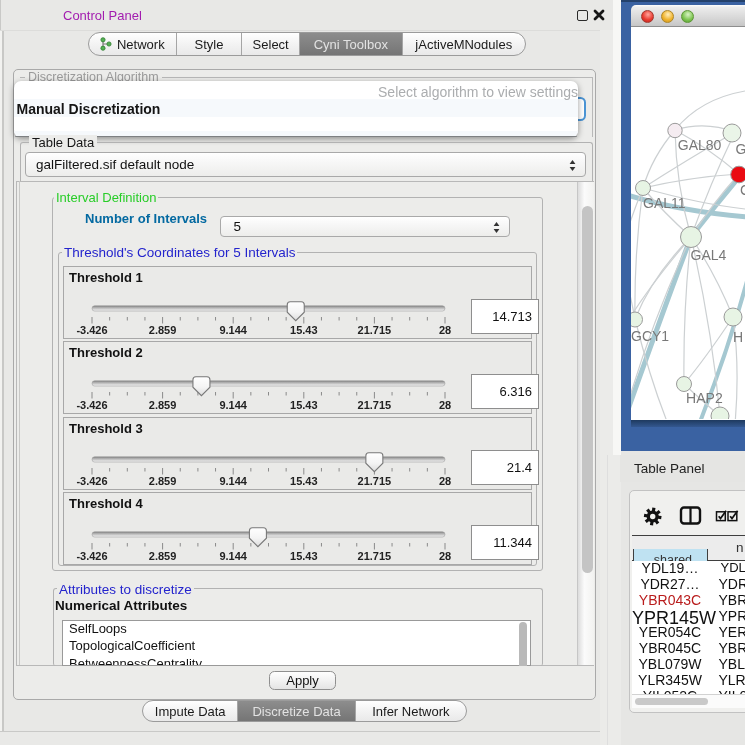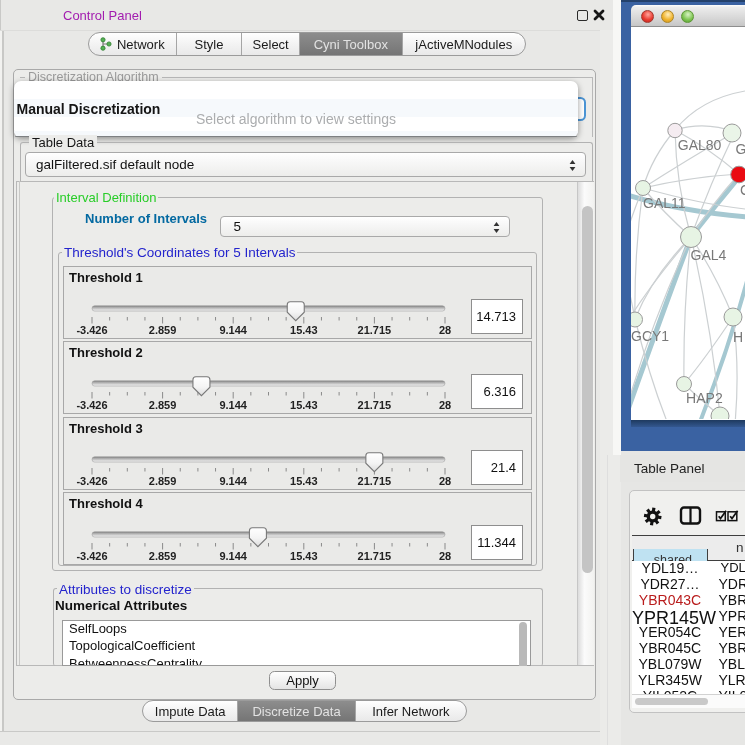--- a/index.html
+++ b/index.html
@@ -30,28 +30,28 @@
 .glabel { position:absolute; font-size:12px; background:transparent; }
 .hline { position:absolute; height:1px; background:#b8b8b8; }
 .vline { position:absolute; width:1px; background:#b8b8b8; }
 
 .combo { position:absolute; background:linear-gradient(#ffffff,#f7f7f7 40%,#ededeb); border:1px solid #a9a9a9; border-radius:4px; font-size:13.5px; color:#111; }
 .combo .ct { position:absolute; left:7px; top:48%; transform:translateY(-50%); }
 .arr2 { position:absolute; width:9px; }
 
 
 #popup { position:absolute; left:14px; top:81px; width:564px; height:56px; background:#ffffff; border-radius:7px; box-shadow:0 2px 6px rgba(0,0,0,0.4); }
-#popup .r1 { position:absolute; left:0; top:2.5px; width:100%; text-align:center; font-size:14px; color:#abadaf;margin-top:27px; }
+#popup .r1 { position:absolute; left:0; top:2.5px; width:100%; text-align:right; font-size:14px; color:#abadaf; }
 #popup .r2 { position:absolute; left:2.5px; top:20px; font-size:14px; font-weight:bold; color:#151515; }
 #popup .r3 { position:absolute; left:2.5px; top:34.5px; font-size:14px; color:#151515; }
 
 
 .thp { position:absolute; left:63px; width:469px; height:73px; border:1px solid #a8a8a8; background:#eaeae8; }
 .thp .tl { position:absolute; left:5px; top:3px; font-size:13px; font-weight:bold; color:#111; }
-.vbox { position:absolute; left:407px; top:32px; width:52px; height:35px; background:#fff; border:1px solid #8e8e8e; font-size:13px; color:#111; text-align:right; line-height:33px; padding-right:6px; }
+.vbox { position:absolute; left:407px; top:32px; width:68px; height:35px; background:#fff; border:1px solid #8e8e8e; font-size:13px; color:#111; text-align:right; line-height:33px; padding-right:6px; }
 
 
 #numlist { position:absolute; left:62px; top:620px; width:469px; height:46px; background:#fff; border:1px solid #999; overflow:hidden; }
 #numlist div { font-size:13px; color:#111; margin-left:6px; height:17.65px; line-height:17.65px; }
 
 
 #apply { position:absolute; left:269px; top:671px; width:67px; height:19px; border:1px solid #8f8f8f; border-radius:5.5px; background:linear-gradient(#fefefe,#f2f2f2 50%,#e4e4e4); font-size:13px; color:#111; text-align:center; line-height:17px; }
 
 
 #gutter { position:absolute; left:600px; top:30px; width:21px; height:715px; background:#ebebe9; }

